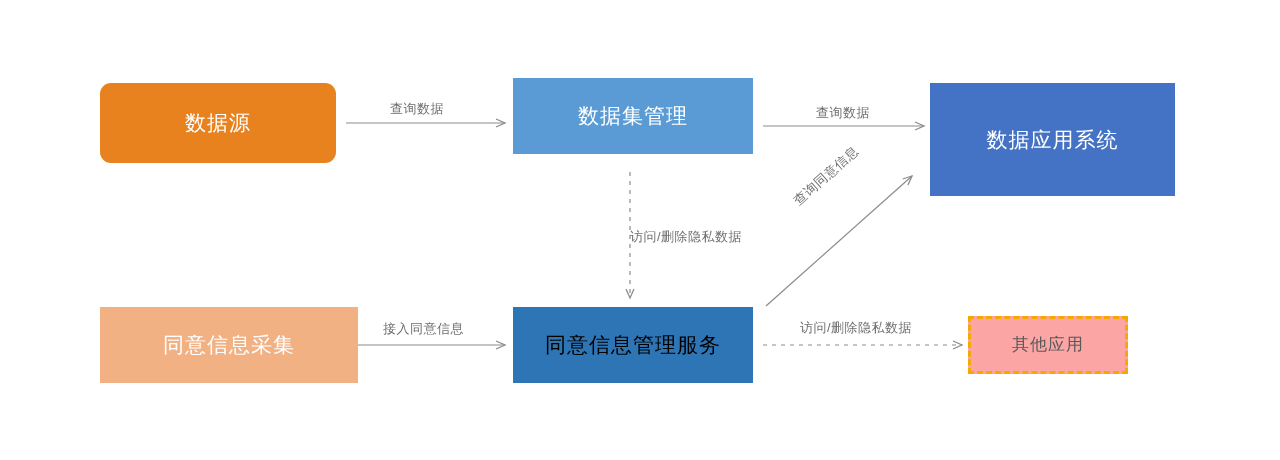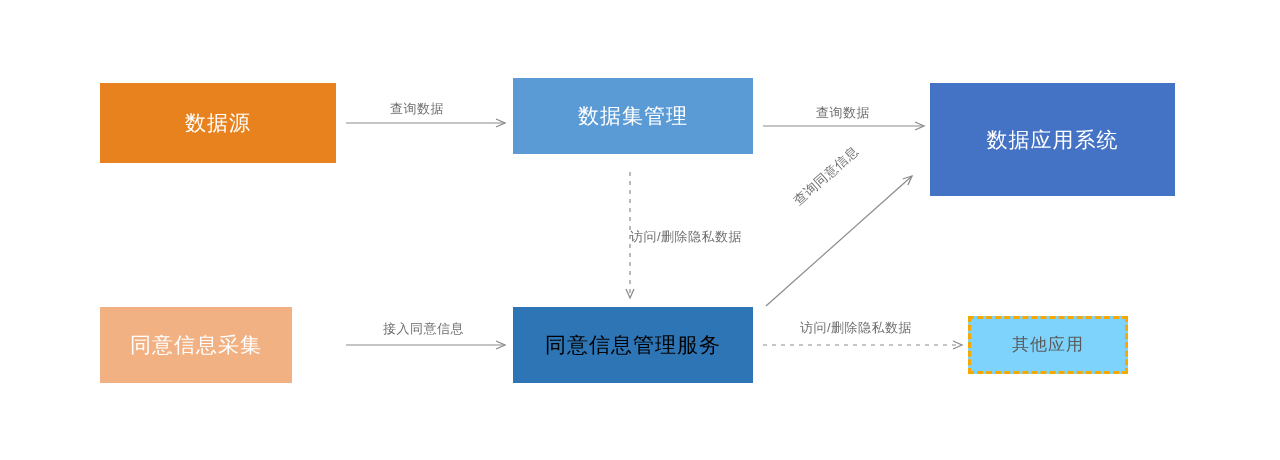--- a/index.html
+++ b/index.html
@@ -30,48 +30,49 @@
   .node-label {
     display: block;
   }
 
   
   #node-datasource {
     left: 100px; top: 83px; width: 236px; height: 80px;
     background: #E8821E;
     color: #ffffff;
     font-size: 21px;
+    border-radius: 11px;
   }
   #node-dataset-mgmt {
     left: 513px; top: 78px; width: 240px; height: 76px;
     background: #5B9BD5;
     color: #ffffff;
     font-size: 21px;
   }
   #node-data-app-system {
     left: 930px; top: 83px; width: 245px; height: 113px;
     background: #4472C4;
     color: #ffffff;
     font-size: 21px;
   }
   #node-consent-collect {
-    left: 100px; top: 307px; width: 192px; height: 76px;
+    left: 100px; top: 307px; width: 258px; height: 76px;
     background: #F2B183;
     color: #ffffff;
     font-size: 21px;
   }
   #node-consent-service {
     left: 513px; top: 307px; width: 240px; height: 76px;
     background: #2E75B6;
     color: #000000;
     font-size: 21px;
   }
   #node-other-apps {
     left: 968px; top: 316px; width: 160px; height: 58px;
-    background: #7dd3fc;
+    background: #fca5a5;
     border: 3px dashed #F5A800;
     color: #595959;
     font-size: 17px;
   }
 
   
   svg#edges {
     position: absolute;
     left: 0; top: 0;
     width: 1280px;

